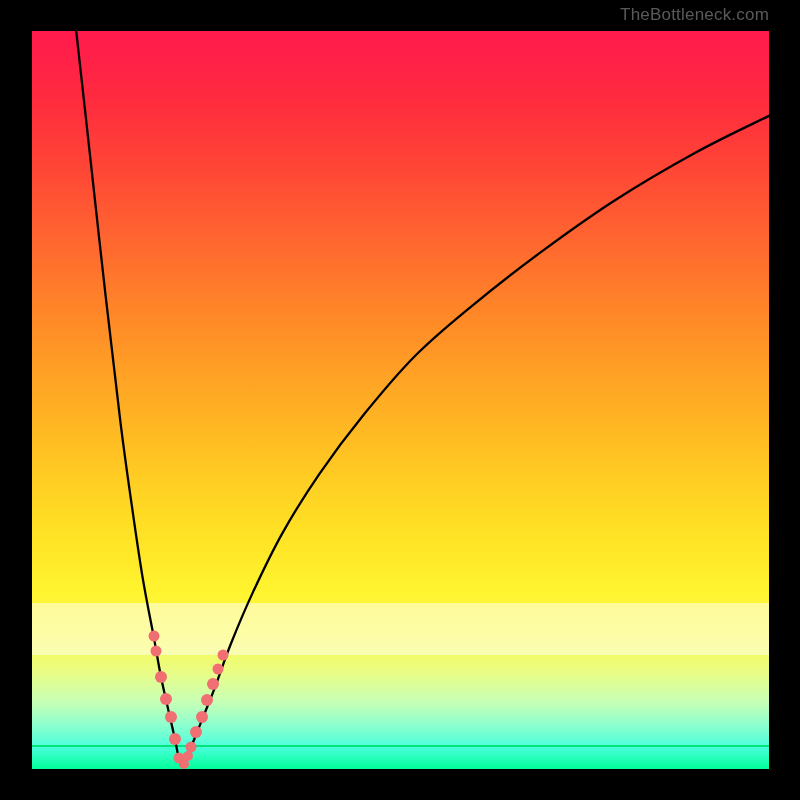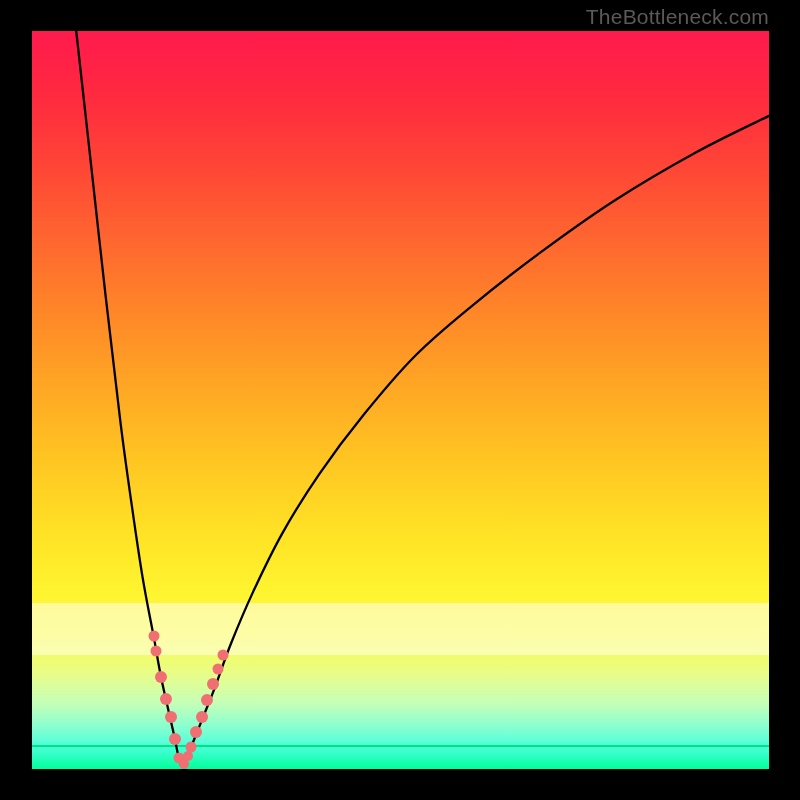--- a/index.html
+++ b/index.html
@@ -46,21 +46,21 @@
   }
   .green-line {
     position: absolute;
     left: 0;
     right: 0;
     height: 2px;
     background: #00e57a;
   }
   .watermark {
     position: absolute;
-    font-size: 21px;
+    font-size: 17px;
     font-weight: 500;
     color: #5a5a5a;
     text-align: center;
     letter-spacing: 0.2px;
   }
   svg.curve {
     position: absolute;
     left: 0;
     top: 0;
   }

